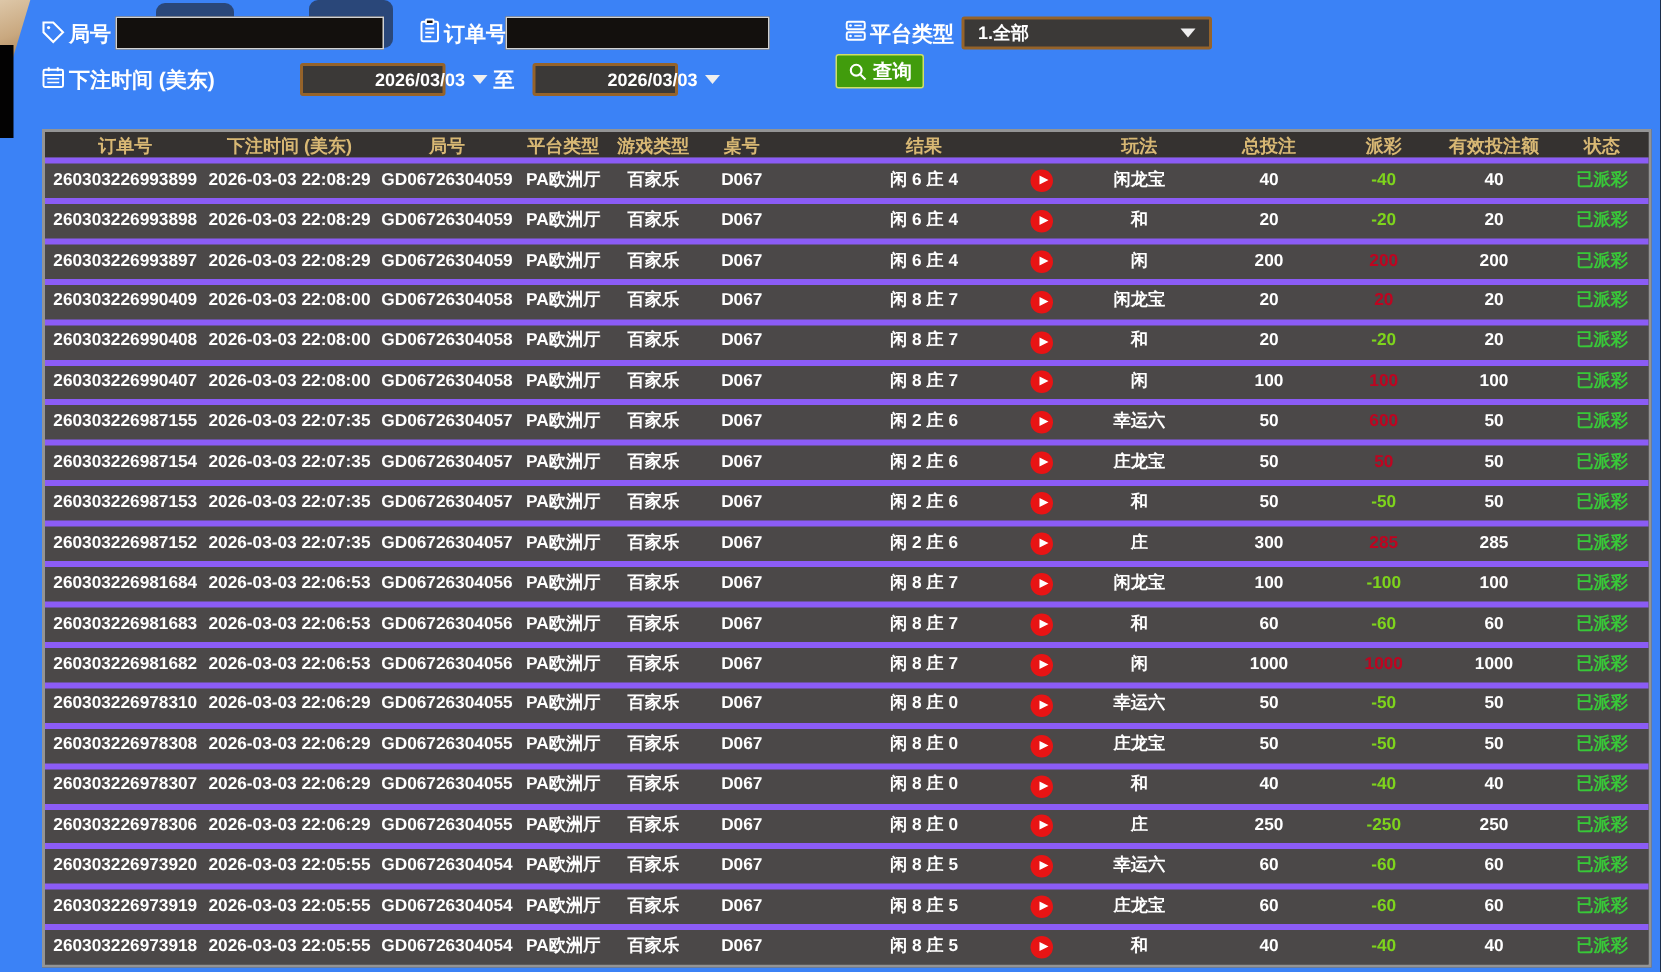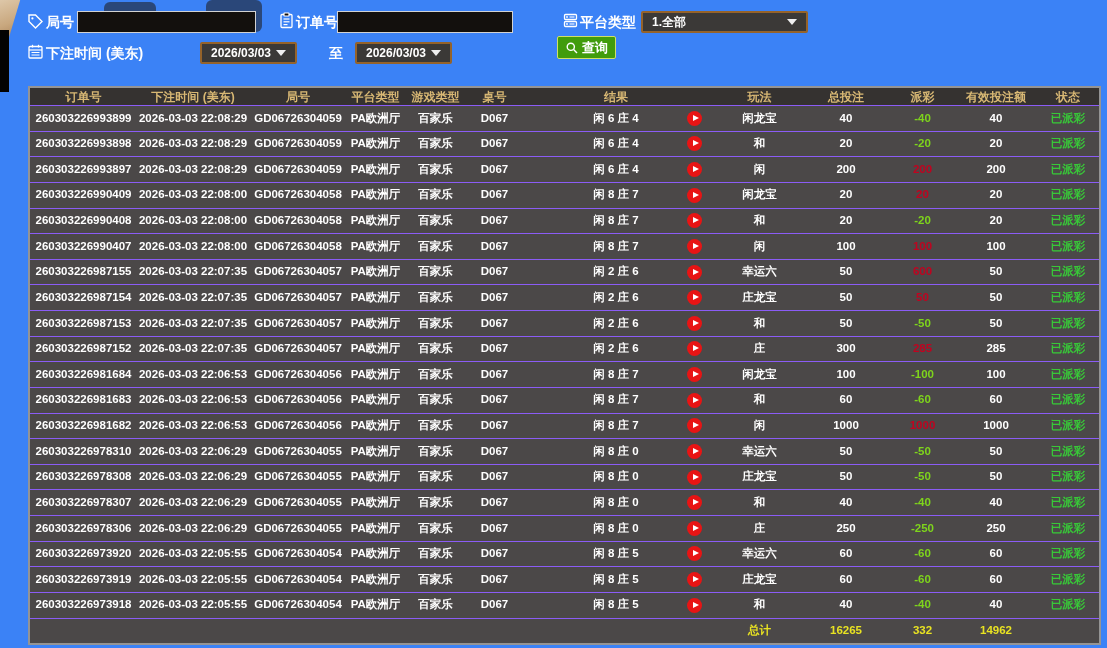--- a/index.html
+++ b/index.html
@@ -23,33 +23,33 @@
   .ficon{position:absolute;width:17px;height:17px;}
   .ficon svg{display:block;}
   .txt-input{position:absolute;box-sizing:border-box;height:22px;background:#13100d;
     border:1px solid #d2d2d2;color:#fff;font-size:12px;padding:0 6px;outline:none;
     font-family:inherit;}
   .sel{position:absolute;box-sizing:border-box;height:22px;background:#3b3937;
     border:2px solid #95632a;border-radius:2px;display:flex;align-items:center;
     font-size:12px;font-weight:700;color:#fff;cursor:pointer;}
   .sel .caret{width:0;height:0;border-left:5px solid transparent;border-right:5px solid transparent;
     border-top:6px solid #efefef;margin-left:7px;}
-  .sel.date{justify-content:center;}
+  .sel.date{padding-left:48px;}
   .sel.wide{padding:0 9px;justify-content:space-between;}
   .sel.wide .caret{margin-left:auto;}
   .search-btn{position:absolute;box-sizing:border-box;height:23px;background:#419c0c;
     border:1px solid #cfe067;border-radius:2px;display:flex;align-items:center;justify-content:center;
     gap:3px;color:#fff;font-size:13px;font-weight:700;cursor:pointer;padding:0 7px;}
 
   
   .btable{position:absolute;left:28px;top:86px;width:1073px;height:559px;
     box-sizing:border-box;border:2px solid #949494;display:flex;flex-direction:column;
     background:#4b4848;}
   .trow{display:grid;grid-template-columns:107px 112px 98px 57px 63px 55px 150px 45px 85px 88px 65px 82px 1fr;
-    align-items:center;flex:1;border-top:1px solid #8b5cf6;background:#4b4848;}
+    align-items:center;flex:1;border-top:4px solid #8b5cf6;background:#4b4848;}
   .trow.head{flex:0 0 17px;border-top:none;background:#353230;}
   .cell{font-size:11.5px;font-weight:700;color:#fff;text-align:center;white-space:nowrap;overflow:visible;line-height:1;}
   .head .cell{font-size:12px;color:#d8b874;}
   .c6{padding-left:38px;}
   .pay-neg{color:#7ed41c;}
   .pay-pos{color:#bf0420;}
   .status{color:#38c838;}
   .sumtxt{color:#e8e222;}
   .play-icon{display:inline-block;width:15px;height:15px;border-radius:50%;
     background:#e81414;position:relative;vertical-align:middle;cursor:pointer;}
@@ -441,31 +441,16 @@
           <div class="cell c4">百家乐</div>
           <div class="cell c5">D067</div>
           <div class="cell c6">闲 8 庄 5</div>
           <div class="cell c7"><span class="play-icon"></span></div>
           <div class="cell c8">和</div>
           <div class="cell c9">40</div>
           <div class="cell c10 pay-neg">-40</div>
           <div class="cell c11">40</div>
           <div class="cell c12 status">已派彩</div>
         </div>
-        <div class="trow">
-          <div class="cell c0"></div>
-          <div class="cell c1"></div>
-          <div class="cell c2"></div>
-          <div class="cell c3"></div>
-          <div class="cell c4"></div>
-          <div class="cell c5"></div>
-          <div class="cell c6"></div>
-          <div class="cell c7"></div>
-          <div class="cell c8 sumtxt">总计</div>
-          <div class="cell c9 sumtxt">16265</div>
-          <div class="cell c10 sumtxt">332</div>
-          <div class="cell c11 sumtxt">14962</div>
-          <div class="cell c12"></div>
-        </div>
       </div>
   </div>
 
 </div>
 
 </body></html>

